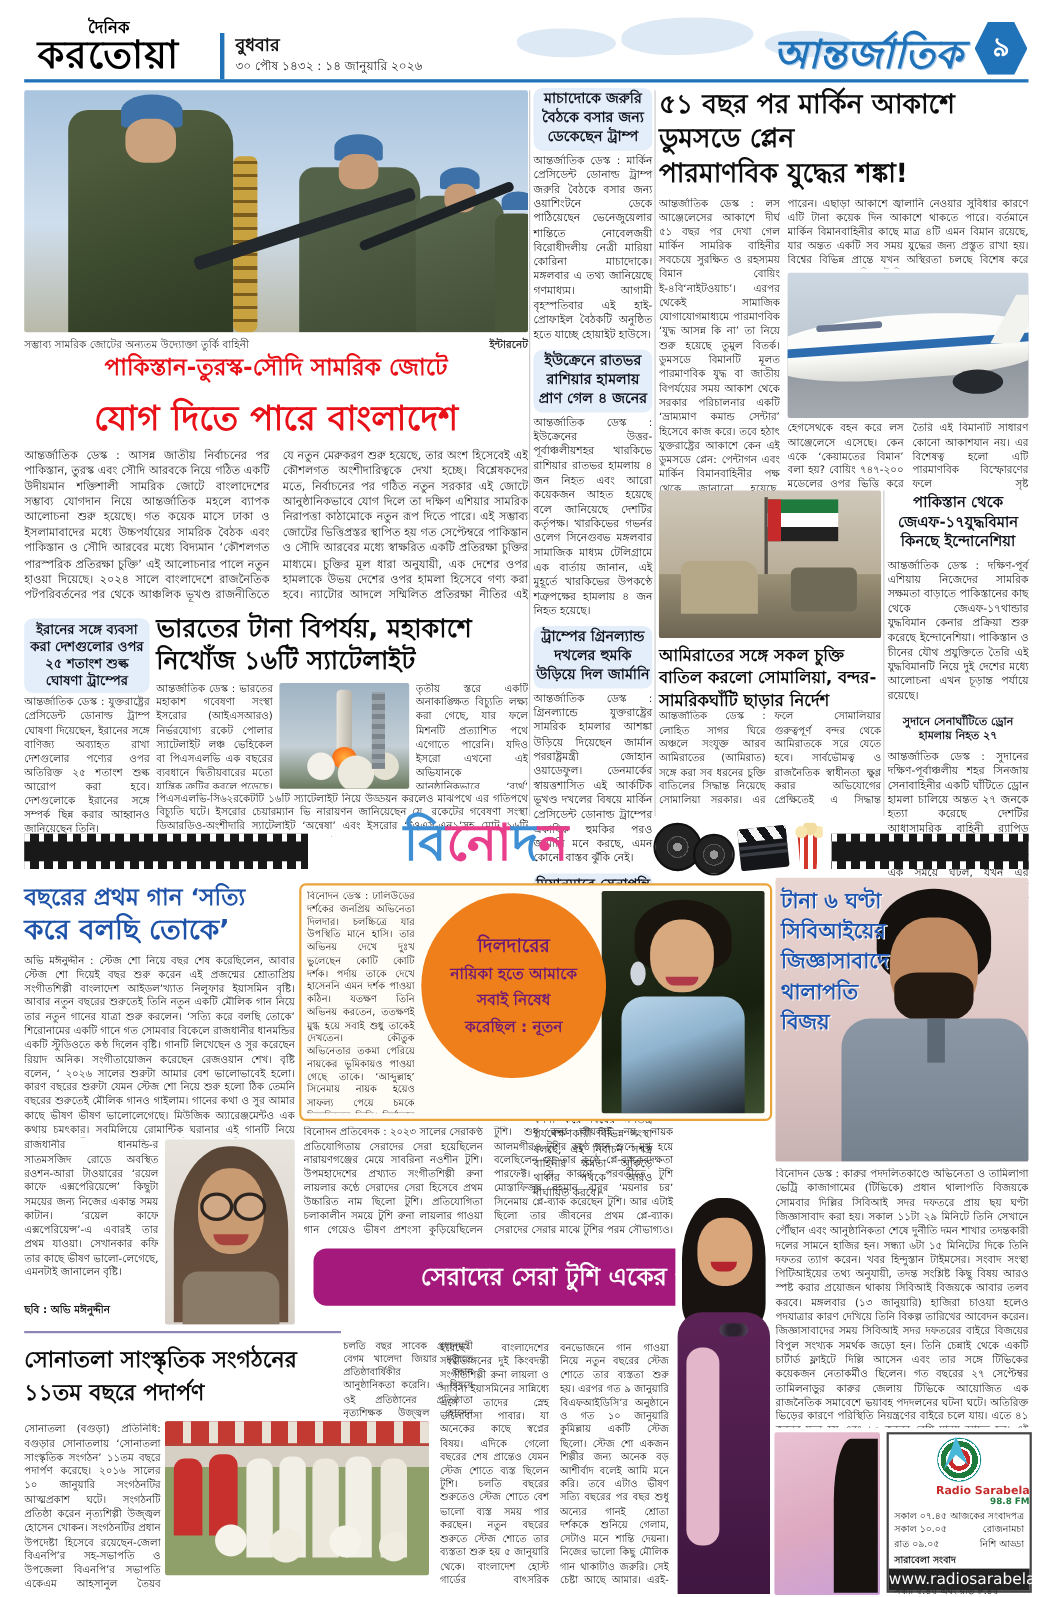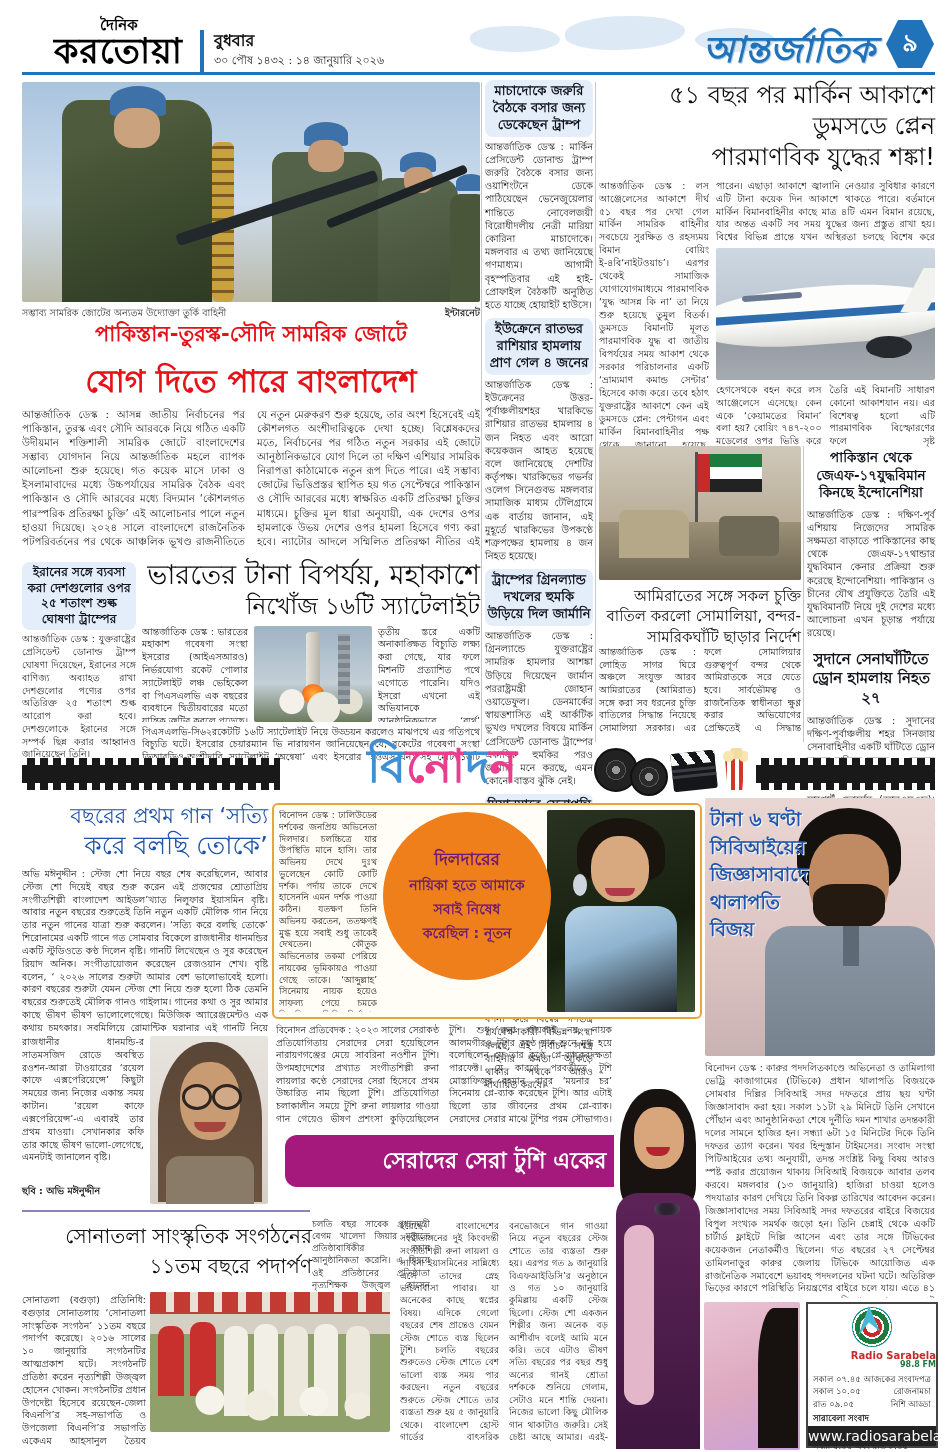--- a/index.html
+++ b/index.html
@@ -3,21 +3,21 @@
 <meta charset="utf-8">
 <style>
   html,body{margin:0;padding:0;background:#fff;}
   body{width:945px;height:1452px;position:relative;overflow:hidden;
        font-family:"DejaVu Sans","Liberation Sans",sans-serif;color:#1b1b1b;}
   .abs{position:absolute;}
   .bd{font-size:10px;line-height:1.38;text-align:justify;overflow:hidden;color:#222;}
   .photo{position:absolute;overflow:hidden;border-radius:2px;}
   .cap{font-size:9.5px;color:#333;}
   .hd-red{color:#e81118;font-weight:bold;text-align:center;}
-  .hd-blk{color:#0d0d0d;font-weight:normal;text-align:right;}
+  .hd-blk{color:#0d0d0d;font-weight:bold;text-align:left;}
   .mini{margin-bottom:7px;}
   .mini-h{font-size:13px;font-weight:bold;text-align:center;line-height:1.3;
           background:#e4eefb;border-radius:8px;padding:3px 2px;color:#10131c;margin-bottom:3px;}
   .mini-b{font-size:9.7px;line-height:1.36;text-align:justify;color:#222;}
   .vline{position:absolute;width:1px;background:#c7c7c7;}
   .strip{position:absolute;height:32px;
     background:
       repeating-linear-gradient(90deg,#fff 0 5px,#191919 5px 13px) top/100% 7px no-repeat,
       repeating-linear-gradient(90deg,#fff 0 5px,#191919 5px 13px) bottom/100% 7px no-repeat,
       #191919;}
@@ -30,21 +30,21 @@
   .banner{position:absolute;background:#a5187c;color:#fff;font-weight:bold;text-align:center;
       border-radius:12px;display:flex;flex-direction:column;justify-content:center;}
   .banner:after{content:"";position:absolute;right:-14px;top:34px;border:14px solid transparent;
       border-left-color:#a5187c;}
   .radiobox{position:absolute;border:2px solid #444;background:#fff;font-size:8.5px;}
   .rrow{display:flex;justify-content:space-between;padding:0 5px;line-height:1.45;}
 </style>
 </head>
 <body>
 
-<div class="abs" style="left:34px;top:18px;width:170px;height:56px;margin-left:20px;">
+<div class="abs" style="left:34px;top:18px;width:170px;height:56px;">
   <div style="font-size:15px;font-weight:bold;color:#000;margin-left:46px;line-height:1;">দৈনিক</div>
   <div style="font-size:35px;font-weight:bold;color:#000;line-height:1.05;letter-spacing:1px;">করতোয়া</div>
 </div>
 <div class="abs" style="left:200px;top:30px;width:4px;height:42px;background:#2173b9;"></div>
 <div class="abs" style="left:214px;top:28px;font-size:16px;font-weight:bold;color:#111;">বুধবার</div>
 <div class="abs" style="left:214px;top:52px;font-size:11px;color:#222;">৩০ পৌষ ১৪৩২ : ১৪ জানুয়ারি ২০২৬</div>
 
 <div class="abs" style="left:470px;top:8px;width:330px;height:60px;">
   <div style="position:absolute;left:0;top:18px;width:90px;height:26px;background:#dde9f5;border-radius:45% 55% 50% 50%;"></div>
   <div style="position:absolute;left:95px;top:8px;width:120px;height:34px;background:#dde9f5;border-radius:55% 45% 60% 40%;"></div>
@@ -79,21 +79,21 @@
 <div class="abs hd-red" style="left:22px;top:322px;width:458px;font-size:21px;line-height:1.2;">পাকিস্তান-তুরস্ক-সৌদি সামরিক জোটে</div>
 <div class="abs hd-red" style="left:22px;top:363px;width:458px;font-size:31px;line-height:1.2;">যোগ দিতে পারে বাংলাদেশ</div>
 <div class="abs bd" style="left:22px;top:408px;width:458px;height:150px;column-count:2;column-gap:12px;font-size:10.2px;">আন্তর্জাতিক ডেস্ক : আসন্ন জাতীয় নির্বাচনের পর পাকিস্তান, তুরস্ক এবং সৌদি আরবকে নিয়ে গঠিত একটি উদীয়মান শক্তিশালী সামরিক জোটে বাংলাদেশের সম্ভাব্য যোগদান নিয়ে আন্তর্জাতিক মহলে ব্যাপক আলোচনা শুরু হয়েছে। গত কয়েক মাসে ঢাকা ও ইসলামাবাদের মধ্যে উচ্চপর্যায়ের সামরিক বৈঠক এবং পাকিস্তান ও সৌদি আরবের মধ্যে বিদ্যমান ‘কৌশলগত পারস্পরিক প্রতিরক্ষা চুক্তি’ এই আলোচনার পালে নতুন হাওয়া দিয়েছে। ২০২৪ সালে বাংলাদেশে রাজনৈতিক পটপরিবর্তনের পর থেকে আঞ্চলিক ভূখণ্ড রাজনীতিতে যে নতুন মেরুকরণ শুরু হয়েছে, তার অংশ হিসেবেই এই কৌশলগত অংশীদারিত্বকে দেখা হচ্ছে। বিশ্লেষকদের মতে, নির্বাচনের পর গঠিত নতুন সরকার এই জোটে আনুষ্ঠানিকভাবে যোগ দিলে তা দক্ষিণ এশিয়ার সামরিক নিরাপত্তা কাঠামোকে নতুন রূপ দিতে পারে। এই সম্ভাব্য জোটের ভিত্তিপ্রস্তর স্থাপিত হয় গত সেপ্টেম্বরে পাকিস্তান ও সৌদি আরবের মধ্যে স্বাক্ষরিত একটি প্রতিরক্ষা চুক্তির মাধ্যমে। চুক্তির মূল ধারা অনুযায়ী, এক দেশের ওপর হামলাকে উভয় দেশের ওপর হামলা হিসেবে গণ্য করা হবে। ন্যাটোর আদলে সম্মিলিত প্রতিরক্ষা নীতির এই চুক্তির পর ২০২৫ সালের জানুয়ারিতে পাকিস্তান, তুরস্ক ও আজারবাইজান এই জোটের আলোচনা শুরু করে। একটি পারমাণবিক শক্তিধর দেশ রয়েছে ন্যাটোর বাইরে সৌদি আরবের অর্থায়নে। সূত্র: টাইমস অব ইসলামাবাদ।</div>
 
 <div class="abs" style="left:22px;top:562px;width:114px;">
   <div class="mini-h" style="font-size:12px;">ইরানের সঙ্গে ব্যবসা করা দেশগুলোর ওপর ২৫ শতাংশ শুল্ক ঘোষণা ট্রাম্পের</div>
   <div class="mini-b" style="height:108px;font-size:9.4px;">আন্তর্জাতিক ডেস্ক : যুক্তরাষ্ট্রের প্রেসিডেন্ট ডোনাল্ড ট্রাম্প ঘোষণা দিয়েছেন, ইরানের সঙ্গে বাণিজ্য অব্যাহত রাখা দেশগুলোর পণ্যের ওপর অতিরিক্ত ২৫ শতাংশ শুল্ক আরোপ করা হবে। দেশগুলোকে ইরানের সঙ্গে সম্পর্ক ছিন্ন করার আহ্বানও জানিয়েছেন তিনি।</div>
 </div>
 
 <div class="abs" style="left:142px;top:558px;width:338px;">
-  <div class="hd-blk" style="font-size:27px;line-height:1.25;">ভারতের টানা বিপর্যয়, মহাকাশে</div>
+  <div class="hd-blk" style="font-size:23px;line-height:1.25;">ভারতের টানা বিপর্যয়, মহাকাশে</div>
   <div class="hd-blk" style="font-size:23px;line-height:1.25;">নিখোঁজ ১৬টি স্যাটেলাইট</div>
   <div style="display:flex;gap:6px;margin-top:5px;">
     <div class="bd" style="width:106px;height:96px;font-size:9.3px;">আন্তর্জাতিক ডেস্ক : ভারতের মহাকাশ গবেষণা সংস্থা ইসরোর (আইএসআরও) নির্ভরযোগ্য রকেট পোলার স্যাটেলাইট লঞ্চ ভেহিকেল বা পিএসএলভি এক বছরের ব্যবধানে দ্বিতীয়বারের মতো যান্ত্রিক ত্রুটির কবলে পড়েছে। সোমবার অন্ধ্রপ্রদেশের শ্রীহরিকোটার সতীশ ধাওয়ান স্পেস সেন্টার থেকে</div>
     <div style="position:relative;width:118px;height:96px;overflow:hidden;border-radius:2px;background:linear-gradient(180deg,#9fb4c4 0%,#c4cfd6 60%,#6b7b5e 100%);">
       <div style="position:absolute;left:52px;top:6px;width:14px;height:56px;background:linear-gradient(90deg,#e8e4da,#b8b4aa);border-radius:4px 4px 0 0;"></div>
       <div style="position:absolute;left:48px;top:58px;width:22px;height:20px;background:radial-gradient(circle,#ffb23e 0%,#ff7a1e 60%,#d94e12 100%);border-radius:50%;"></div>
       <div style="position:absolute;left:6px;top:62px;width:106px;height:34px;background:radial-gradient(circle at 30% 40%,#f4f1ea 0 12px,transparent 13px),radial-gradient(circle at 60% 60%,#eceade 0 16px,transparent 17px),radial-gradient(circle at 85% 40%,#e4e0d2 0 12px,transparent 13px);"></div>
       <div style="position:absolute;left:84px;top:8px;width:12px;height:70px;background:repeating-linear-gradient(0deg,#7c848c 0 5px,#9aa2aa 5px 9px);"></div>
     </div>
     <div class="bd" style="width:102px;height:96px;font-size:9.3px;">তৃতীয় স্তরে একটি অনাকাঙ্ক্ষিত বিচ্যুতি লক্ষ্য করা গেছে, যার ফলে মিশনটি প্রত্যাশিত পথে এগোতে পারেনি। যদিও ইসরো এখনো এই অভিযানকে আনুষ্ঠানিকভাবে ‘ব্যর্থ’ ঘোষণা করেনি, তবে তৃতীয় স্তরের এই ধরনের বিচ্যুতি সাধারণত সম্পূর্ণ মিশন ব্যর্থতারই ইঙ্গিত দেয়। এই ঘটনার ফলে প্রতিরক্ষা</div>
@@ -152,21 +152,21 @@
 <div class="abs hd-blk" style="left:599px;top:586px;width:202px;font-size:15px;line-height:1.35;">আমিরাতের সঙ্গে সকল চুক্তি বাতিল করলো সোমালিয়া, বন্দর-সামরিকঘাঁটি ছাড়ার নির্দেশ</div>
 <div class="abs bd" style="left:599px;top:646px;width:202px;height:96px;column-count:2;column-gap:8px;font-size:9.2px;">আন্তর্জাতিক ডেস্ক : লোহিত সাগর ঘিরে অঞ্চলে সংযুক্ত আরব আমিরাতের (আমিরাত) সঙ্গে করা সব ধরনের চুক্তি বাতিলের সিদ্ধান্ত নিয়েছে সোমালিয়া সরকার। এর ফলে সোমালিয়ার গুরুত্বপূর্ণ বন্দর থেকে আমিরাতকে সরে যেতে হবে। সার্বভৌমত্ব ও রাজনৈতিক স্বাধীনতা ক্ষুণ্ণ করার অভিযোগের প্রেক্ষিতেই এ সিদ্ধান্ত নেওয়া হয়েছে। সোমবার মোগাদিসু সরকার আমিরাতের সঙ্গে করা সব চুক্তি বাতিল করে। এতে ফেডারেল সরকার, সংস্থা ও আঞ্চলিক প্রশাসনের সমঝোতা অন্তর্ভুক্ত রয়েছে। বেরবেরা, বসাসো ও কিসমায়ো বন্দরে আমিরাতের সঙ্গে চলমান সব সহযোগিতা এ সিদ্ধান্তের আওতায় পড়বে। এছাড়া সোমালিয়ার মন্ত্রিসভা নিরাপত্তা ও প্রতিরক্ষা সহযোগিতাসহ সব দ্বিপক্ষীয় চুক্তি বাতিলের সিদ্ধান্ত নিয়েছে।</div>
 
 <div class="vline" style="left:803px;top:446px;height:296px;"></div>
 <div class="abs" style="left:807px;top:446px;width:128px;">
   <div class="mini">
     <div class="mini-h" style="background:none;font-size:13.5px;">পাকিস্তান থেকে জেএফ-১৭যুদ্ধবিমান কিনছে ইন্দোনেশিয়া</div>
     <div class="mini-b">আন্তর্জাতিক ডেস্ক : দক্ষিণ-পূর্ব এশিয়ায় নিজেদের সামরিক সক্ষমতা বাড়াতে পাকিস্তানের কাছ থেকে জেএফ-১৭থান্ডার যুদ্ধবিমান কেনার প্রক্রিয়া শুরু করেছে ইন্দোনেশিয়া। পাকিস্তান ও চীনের যৌথ প্রযুক্তিতে তৈরি এই যুদ্ধবিমানটি নিয়ে দুই দেশের মধ্যে আলোচনা এখন চূড়ান্ত পর্যায়ে রয়েছে।</div>
   </div>
   <div class="mini">
-    <div class="mini-h" style="background:none;font-size:15px;text-align:center;">সুদানে সেনাঘাঁটিতে ড্রোন হামলায় নিহত ২৭</div>
+    <div class="mini-h" style="background:none;font-size:10px;text-align:center;">সুদানে সেনাঘাঁটিতে ড্রোন হামলায় নিহত ২৭</div>
     <div class="mini-b">আন্তর্জাতিক ডেস্ক : সুদানের দক্ষিণ-পূর্বাঞ্চলীয় শহর সিনজায় সেনাবাহিনীর একটি ঘাঁটিতে ড্রোন হামলা চালিয়ে অন্তত ২৭ জনকে হত্যা করেছে দেশটির আধাসামরিক বাহিনী র‍্যাপিড সাপোর্ট ফোর্সেস (আরএসএফ)। সোমবারের এই হামলাটি এমন এক সময়ে ঘটল, যখন এর আগের দিন সরকার ঘোষণা দেয় তারা তিন বছর পর রাজধানী খার্তুমে ফিরে যাচ্ছে।</div>
   </div>
 </div>
 
 <div class="strip" style="left:22px;top:758px;width:258px;"></div>
 <div class="abs" style="left:292px;top:742px;width:300px;font-size:46px;font-weight:bold;text-align:center;line-height:1.05;">
   <span style="color:#3f8fd4;">বি</span><span style="color:#e83e8c;">নো</span><span style="color:#3f8fd4;">দ</span><span style="color:#e83e8c;">ন</span>
 </div>
 <div class="reel" style="left:594px;top:748px;width:40px;height:40px;"></div>
 <div class="reel" style="left:630px;top:758px;width:34px;height:34px;"></div>

